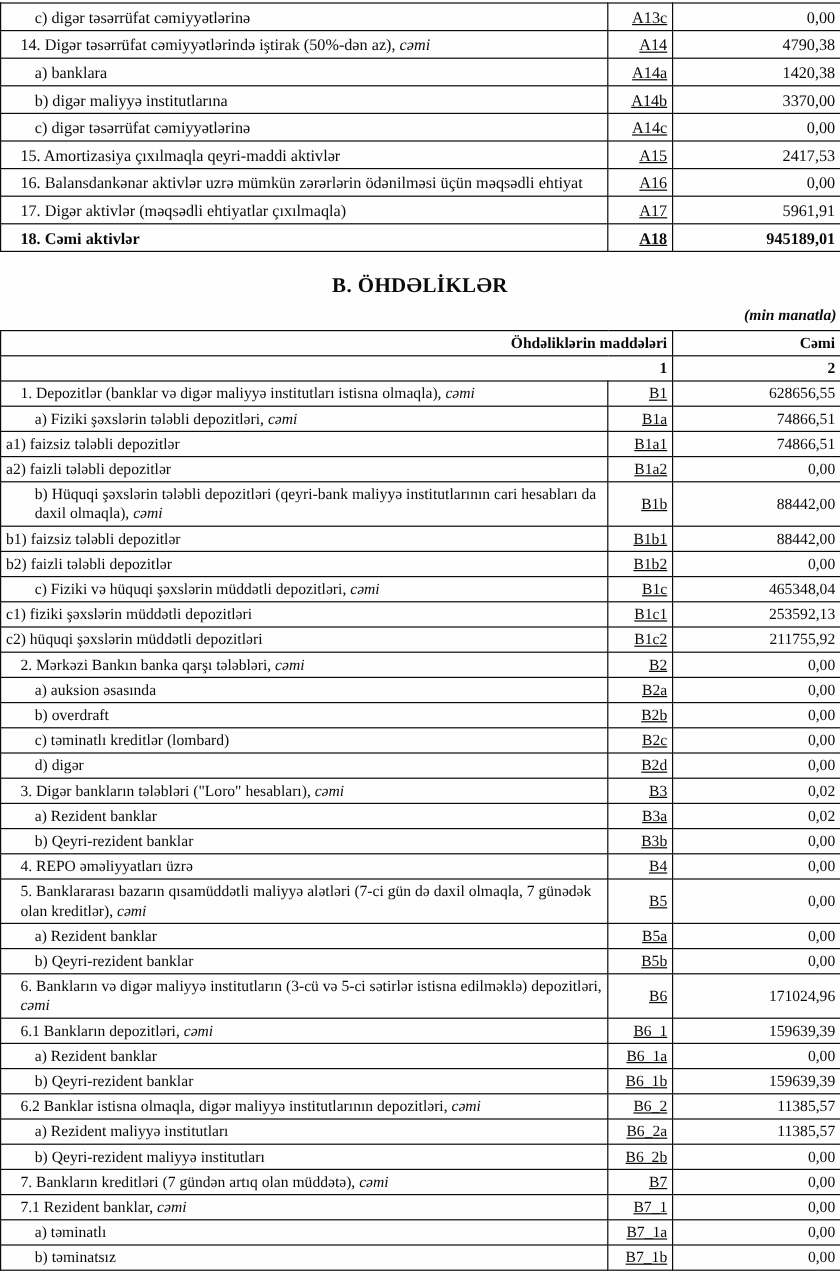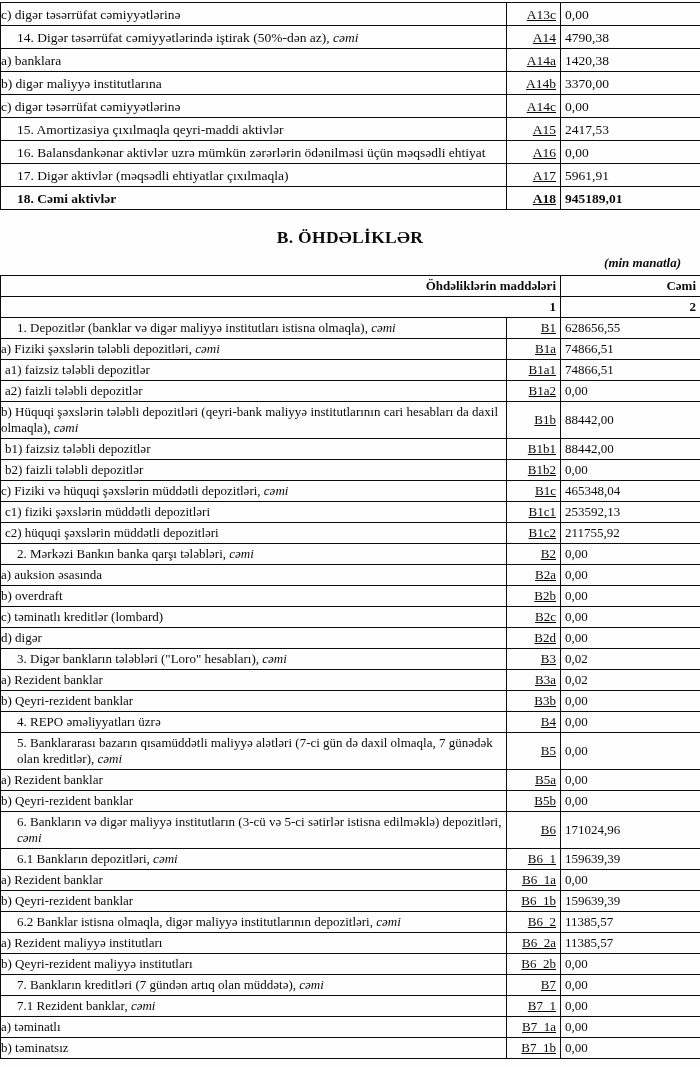--- a/index.html
+++ b/index.html
@@ -31,24 +31,24 @@
   
   table.table-a { margin-top: 2px; font-size: 13.5px; line-height: 17px; }
   table.table-a td { padding: 2.5px 4px; }
 
   
   table.table-b { margin-top: 5px; font-size: 13px; line-height: 16px; }
   table.table-b td, table.table-b th { padding: 2px 4px; }
 
   td.label { text-align: left; }
   td.label.ind0 { padding-left: 16px; }
-  td.label.ind1 { padding-left: 0; }
+  td.label.ind1 { padding-left: 28px; }
   td.label.ind2 { }
   td.code { text-align: right; text-decoration: underline; }
-  td.value { padding-right: 5px; margin-left: 36px; }
+  td.value { text-align: right; padding-right: 5px; margin-left: 36px; }
   tr.bold-row td { font-weight: bold; }
   td.label em { font-style: italic; }
 
   th.items-head, th.num-head, th.total-head, th.num2-head {
     font-weight: bold;
     text-align: right;
     padding: 2.5px 4px;
   }
 
   .section-title {
@@ -57,21 +57,21 @@
     font-weight: bold;
     font-size: 17.5px;
     letter-spacing: 0.3px;
   }
   .unit-note {
     margin-top: 7px;
     text-align: right;
     font-style: italic;
     font-weight: bold;
     font-size: 13px;
-    padding-right: 19px;
+    padding-right: 3px;
     line-height: 15px;
   }
 </style>
 </head>
 <body>
 
 <div class="page">
 
   <table class="sheet table-a">
     <colgroup>

